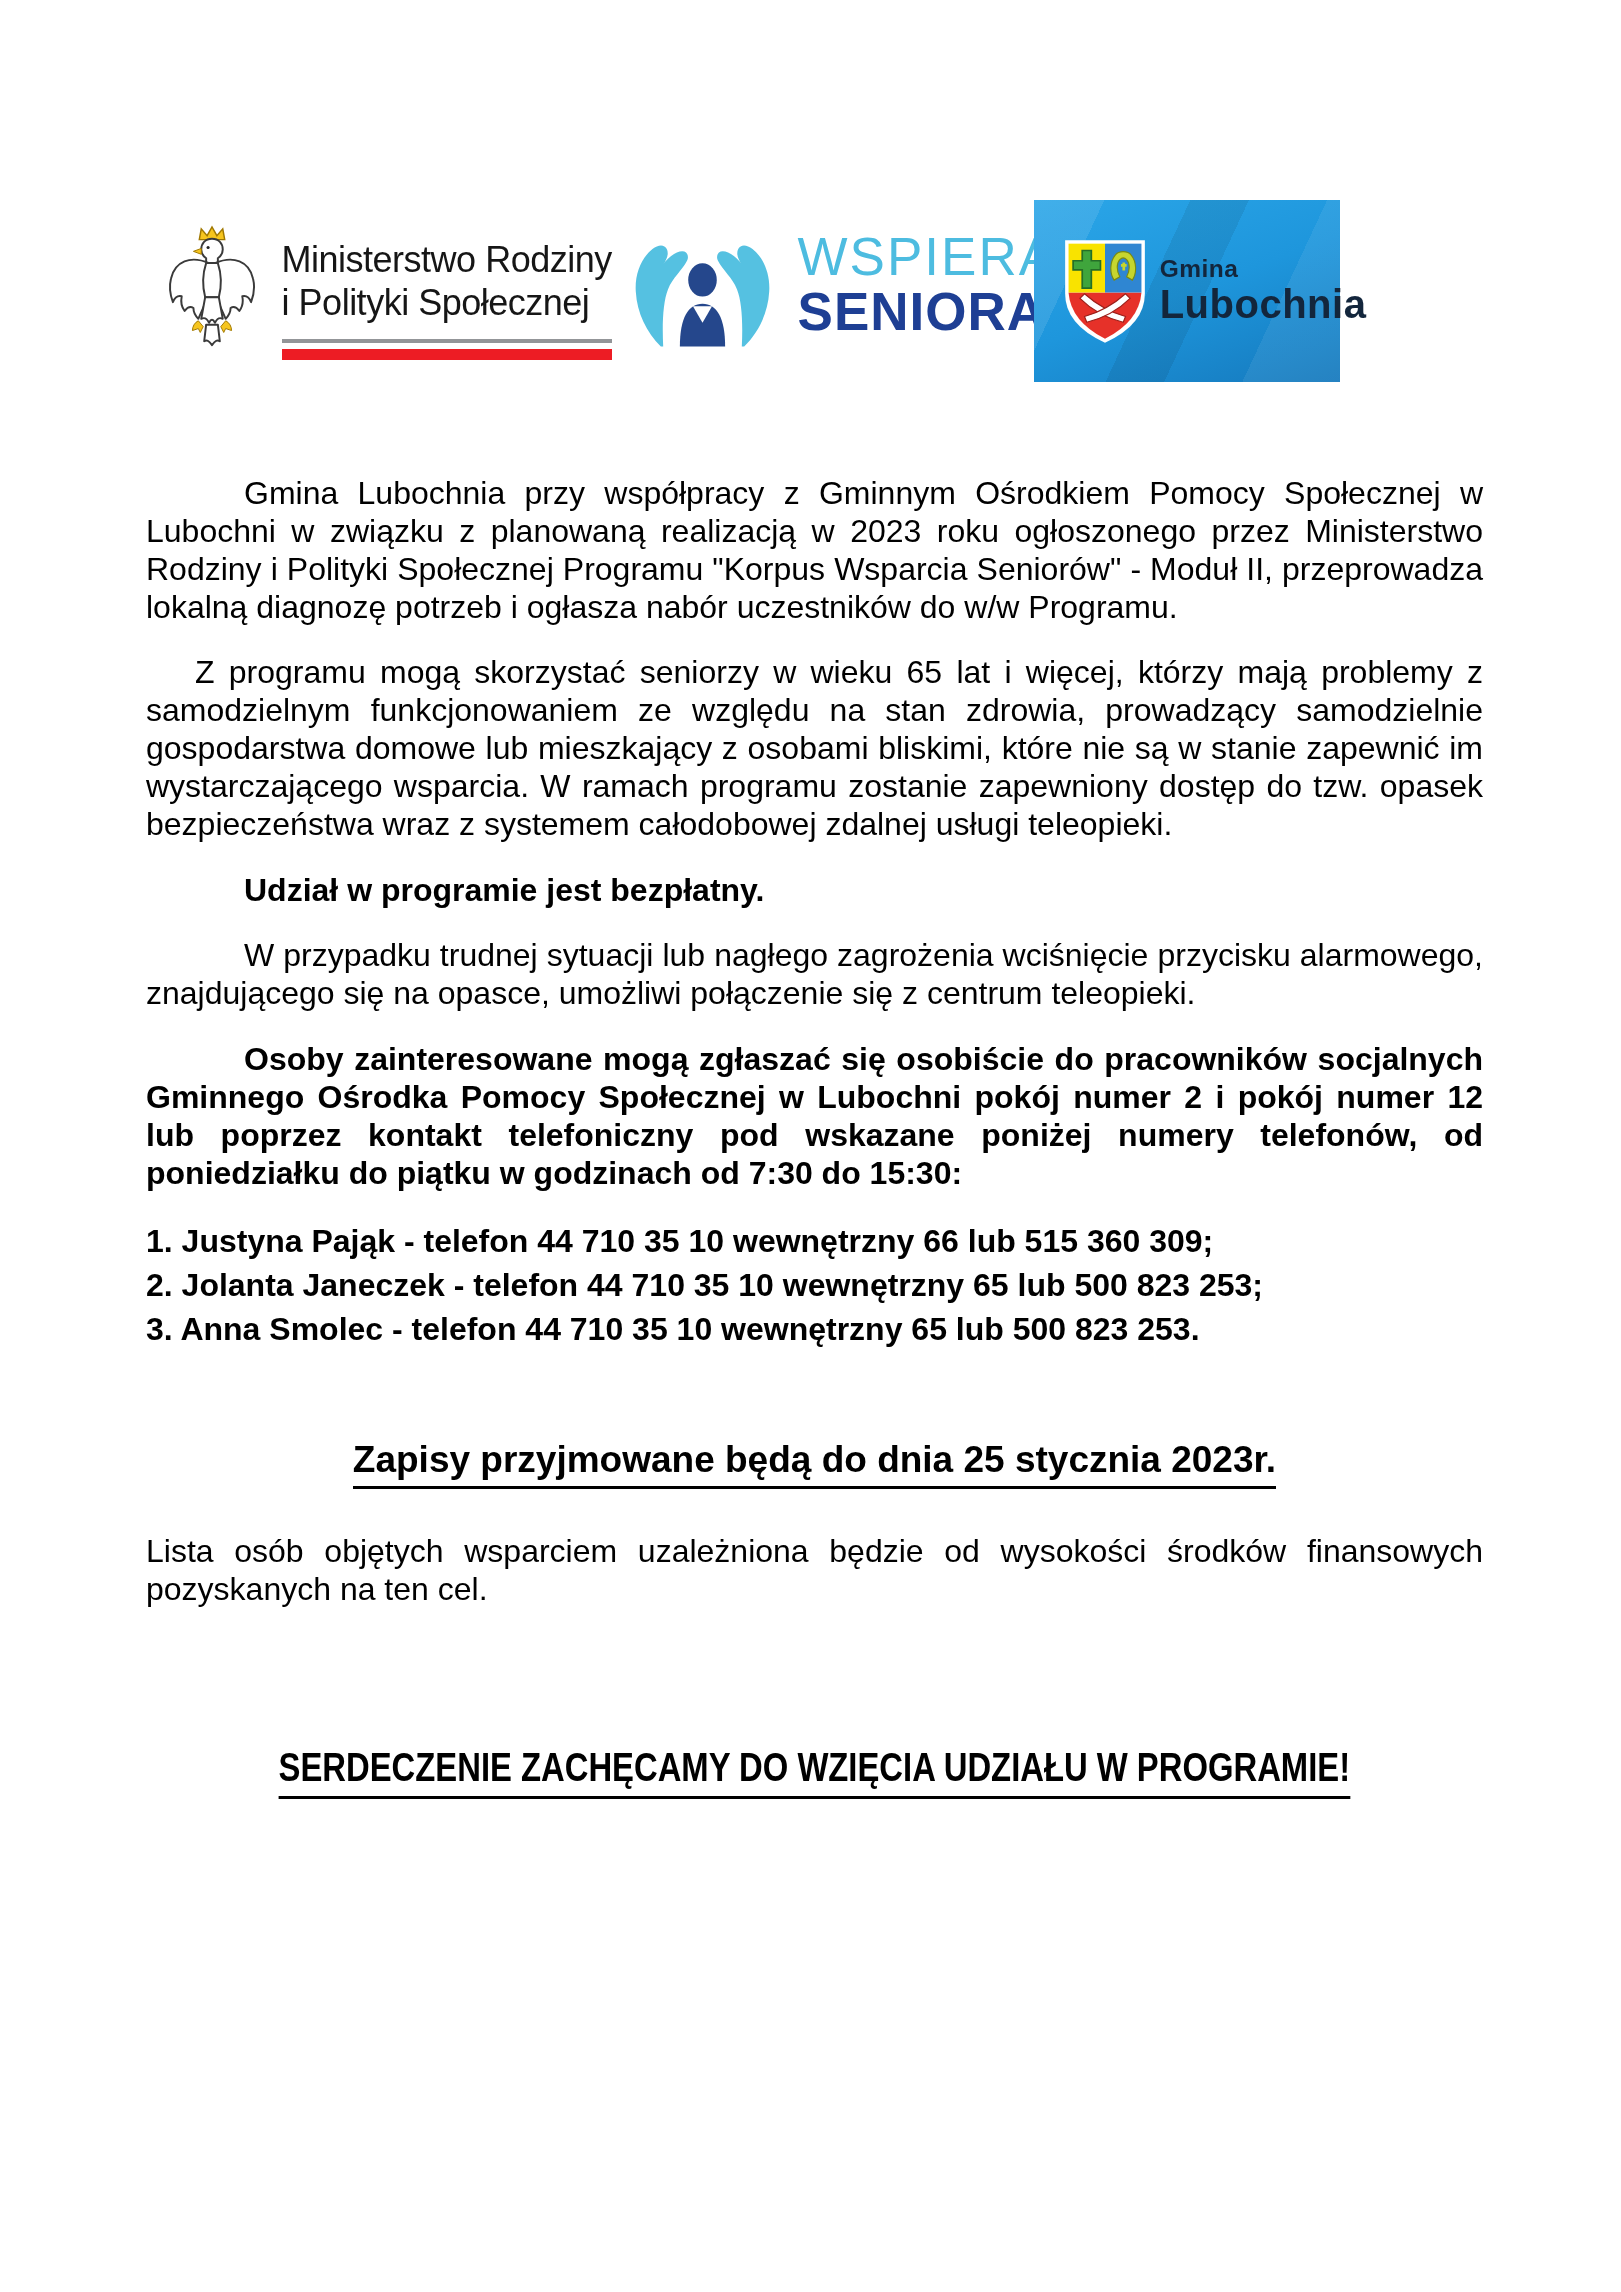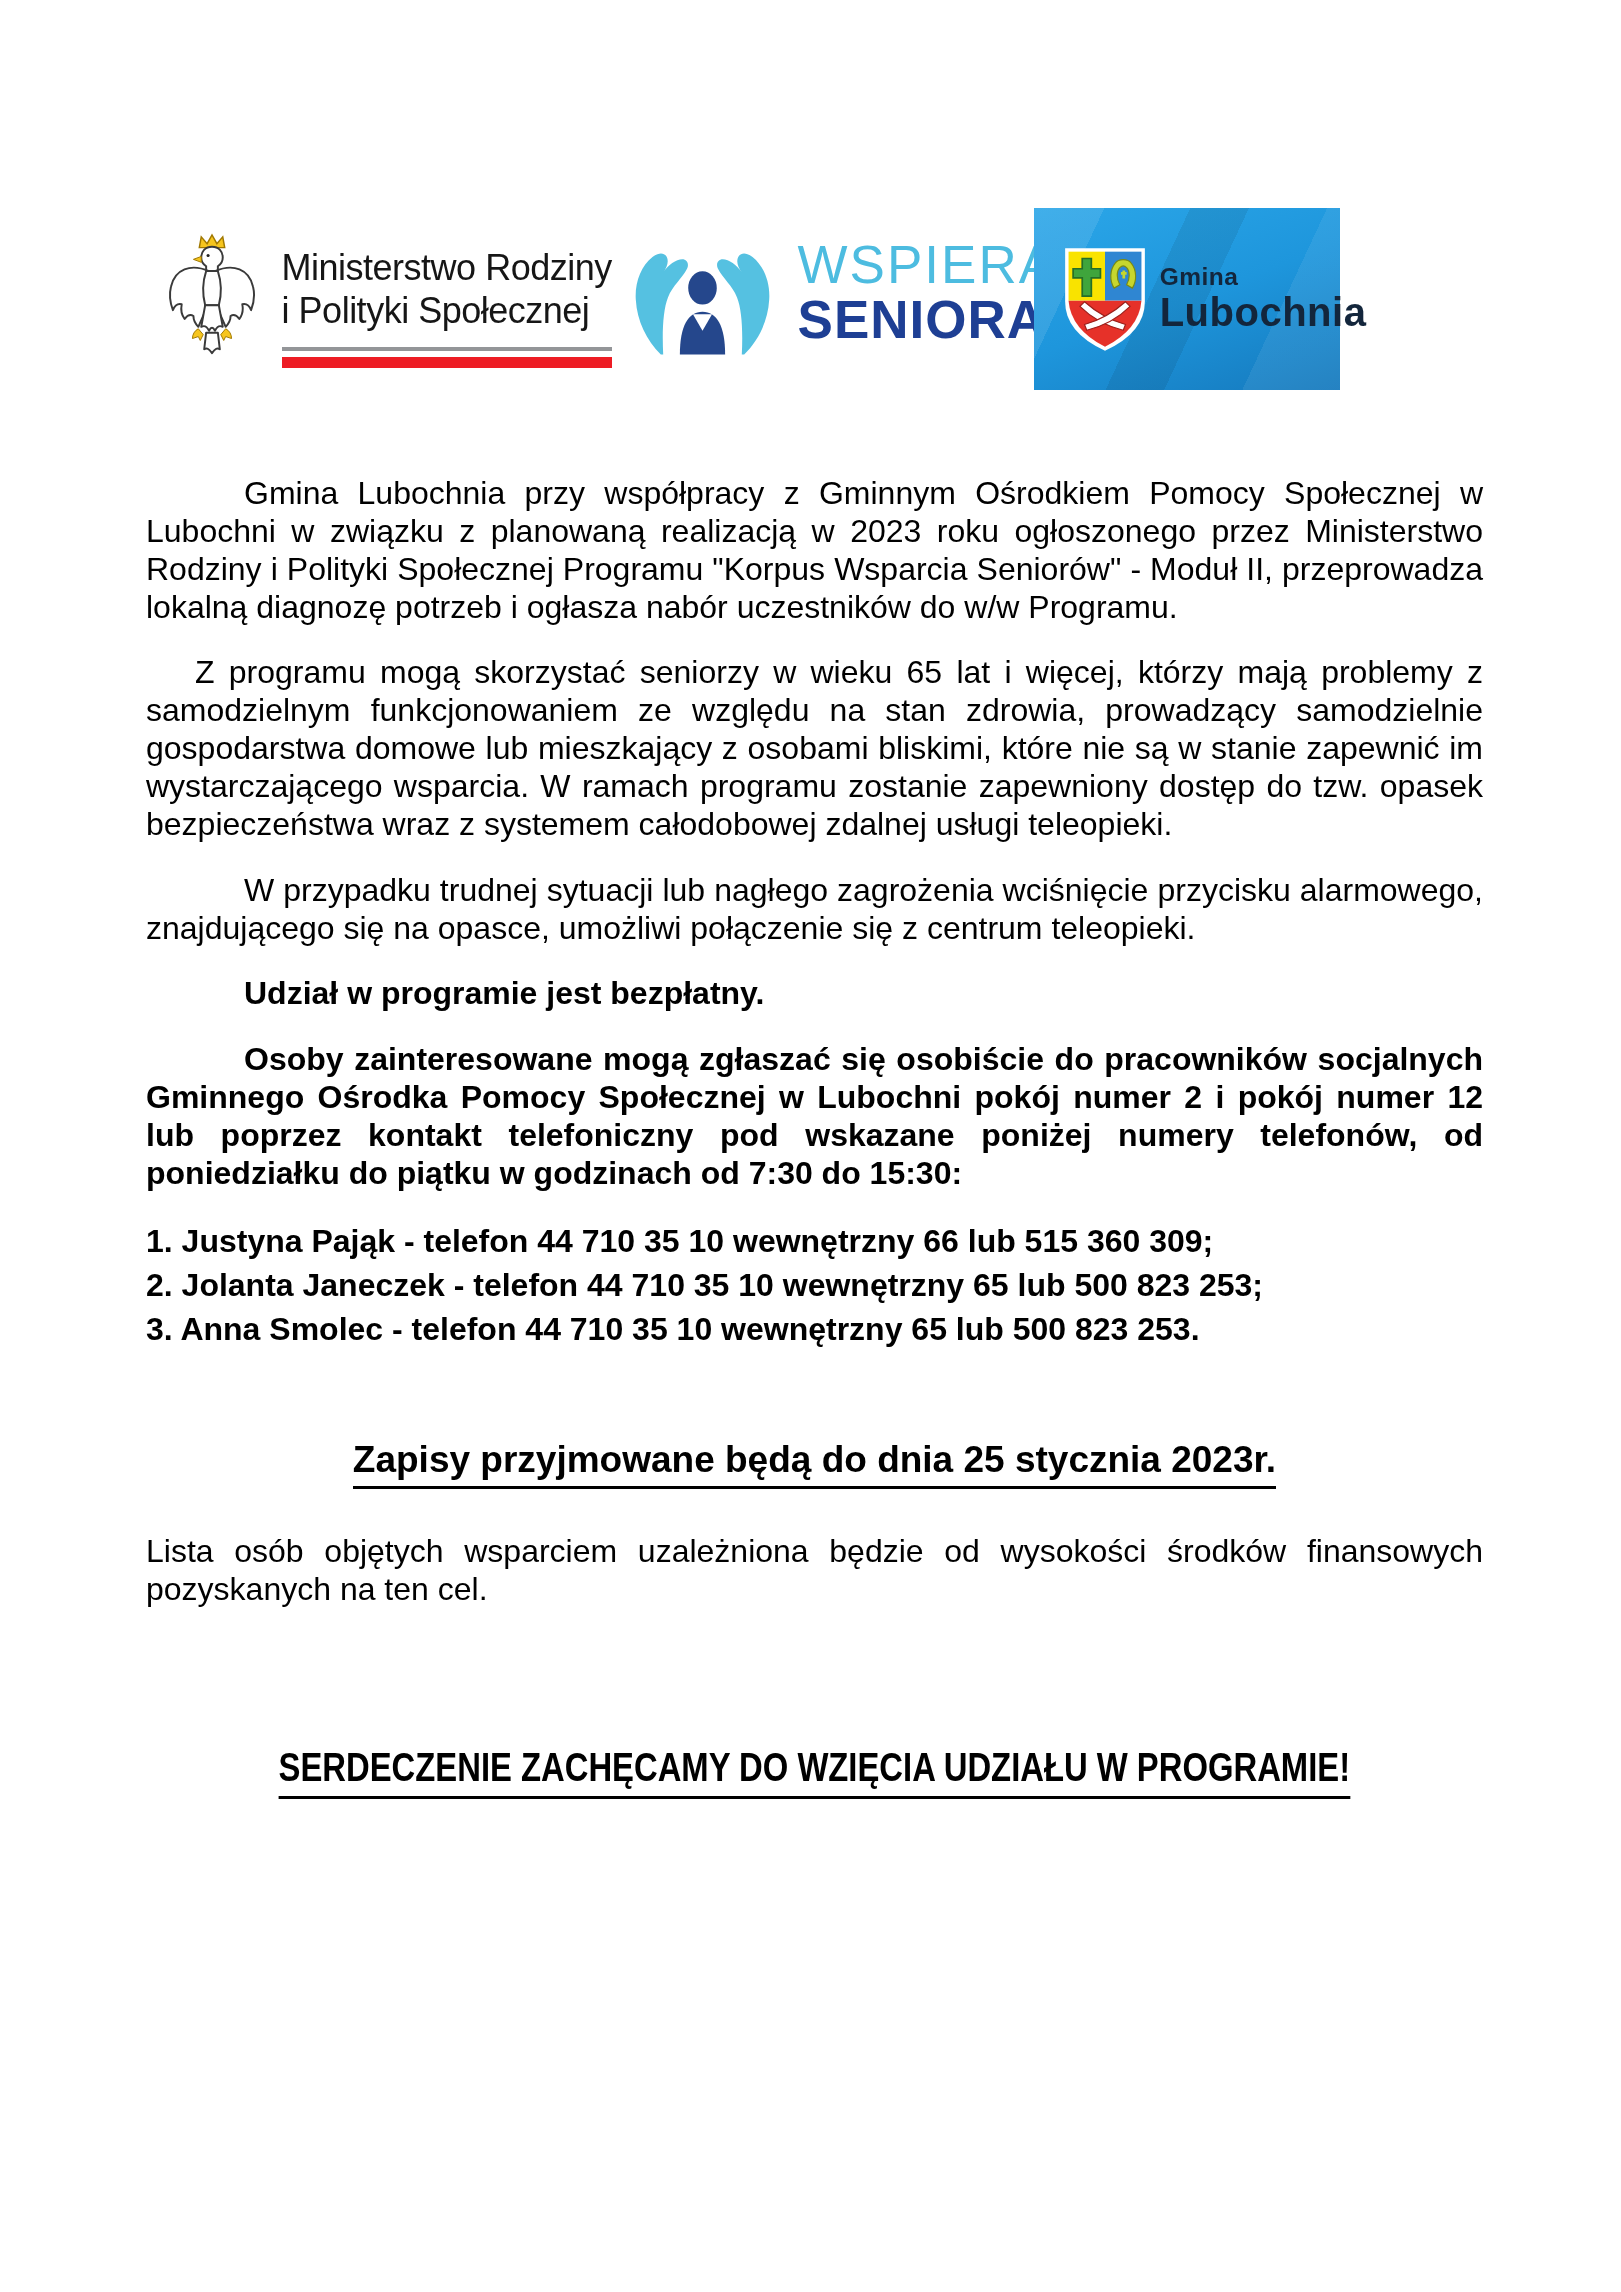--- a/index.html
+++ b/index.html
@@ -1,21 +1,21 @@
 <!DOCTYPE html>
 <html><head>
 <meta charset="utf-8">
 <style>
   html,body{margin:0;padding:0;background:#888;}
   .page{
     width:1621px;height:2293px;background:#ffffff;position:relative;
     font-family:"Liberation Sans", sans-serif;color:#000;margin:0 auto;overflow:hidden;
   }
   
-  .header{position:absolute;top:16px;left:0;right:0;height:392px;}
+  .header{position:absolute;top:8px;left:0;right:0;height:392px;}
   .ministry{position:absolute;left:162px;top:216px;display:flex;gap:19.6px;}
   .eagle{width:100px;height:129px;flex:0 0 auto;}
   .ministry-text{padding-top:13.7px;}
   .ministry-text .mline{font-size:36px;line-height:43px;color:#161616;letter-spacing:-0.5px;white-space:nowrap;}
   .rule{width:100%;}
   .rule.gray{height:3.9px;background:#939598;margin-top:15.7px;}
   .rule.red{height:10.8px;background:#ed1c24;margin-top:5.9px;}
 
   .wspieraj{position:absolute;left:625px;top:210px;display:flex;align-items:center;gap:17.6px;}
   .hands{width:155px;height:131px;flex:0 0 auto;}
@@ -116,22 +116,22 @@
         <div class="lub-small">Gmina</div>
         <div class="lub-large">Lubochnia</div>
       </div>
     </div>
 
   </div>
 
   <div class="content">
     <p class="para ind-lg">Gmina Lubochnia przy współpracy z Gminnym Ośrodkiem Pomocy Społecznej w Lubochni w związku z planowaną realizacją w 2023 roku ogłoszonego przez Ministerstwo Rodziny i Polityki Społecznej Programu "Korpus Wsparcia Seniorów" - Moduł II, przeprowadza lokalną diagnozę potrzeb i ogłasza nabór uczestników do w/w Programu.</p>
     <p class="para ind-sm">Z programu mogą skorzystać seniorzy w wieku 65 lat i więcej, którzy mają problemy z samodzielnym funkcjonowaniem ze względu na stan zdrowia, prowadzący samodzielnie gospodarstwa domowe lub mieszkający z osobami bliskimi, które nie są w stanie zapewnić im wystarczającego wsparcia. W ramach programu zostanie zapewniony dostęp do tzw. opasek bezpieczeństwa wraz z systemem całodobowej zdalnej usługi teleopieki.</p>
+    <p class="para ind-lg bold">Udział w programie jest bezpłatny.</p>
     <p class="para ind-lg">W przypadku trudnej sytuacji lub nagłego zagrożenia wciśnięcie przycisku alarmowego, znajdującego się na opasce, umożliwi połączenie się z centrum teleopieki.</p>
-    <p class="para ind-lg bold">Udział w programie jest bezpłatny.</p>
     <p class="para ind-lg bold">Osoby zainteresowane mogą zgłaszać się osobiście do pracowników socjalnych Gminnego Ośrodka Pomocy Społecznej w Lubochni pokój numer 2 i pokój numer 12 lub poprzez kontakt telefoniczny pod wskazane poniżej numery telefonów, od poniedziałku do piątku w godzinach od 7:30 do 15:30:</p>
 
     <div class="contacts">
       <div class="contact-line">1. Justyna Pająk - telefon 44 710 35 10 wewnętrzny 66 lub 515 360 309;</div>
       <div class="contact-line">2. Jolanta Janeczek - telefon 44 710 35 10 wewnętrzny 65 lub 500 823 253;</div>
       <div class="contact-line">3. Anna Smolec - telefon 44 710 35 10 wewnętrzny 65 lub 500 823 253.</div>
     </div>
 
     <div class="deadline-wrap">
       <span class="deadline">Zapisy przyjmowane będą do dnia 25 stycznia 2023r.</span>

